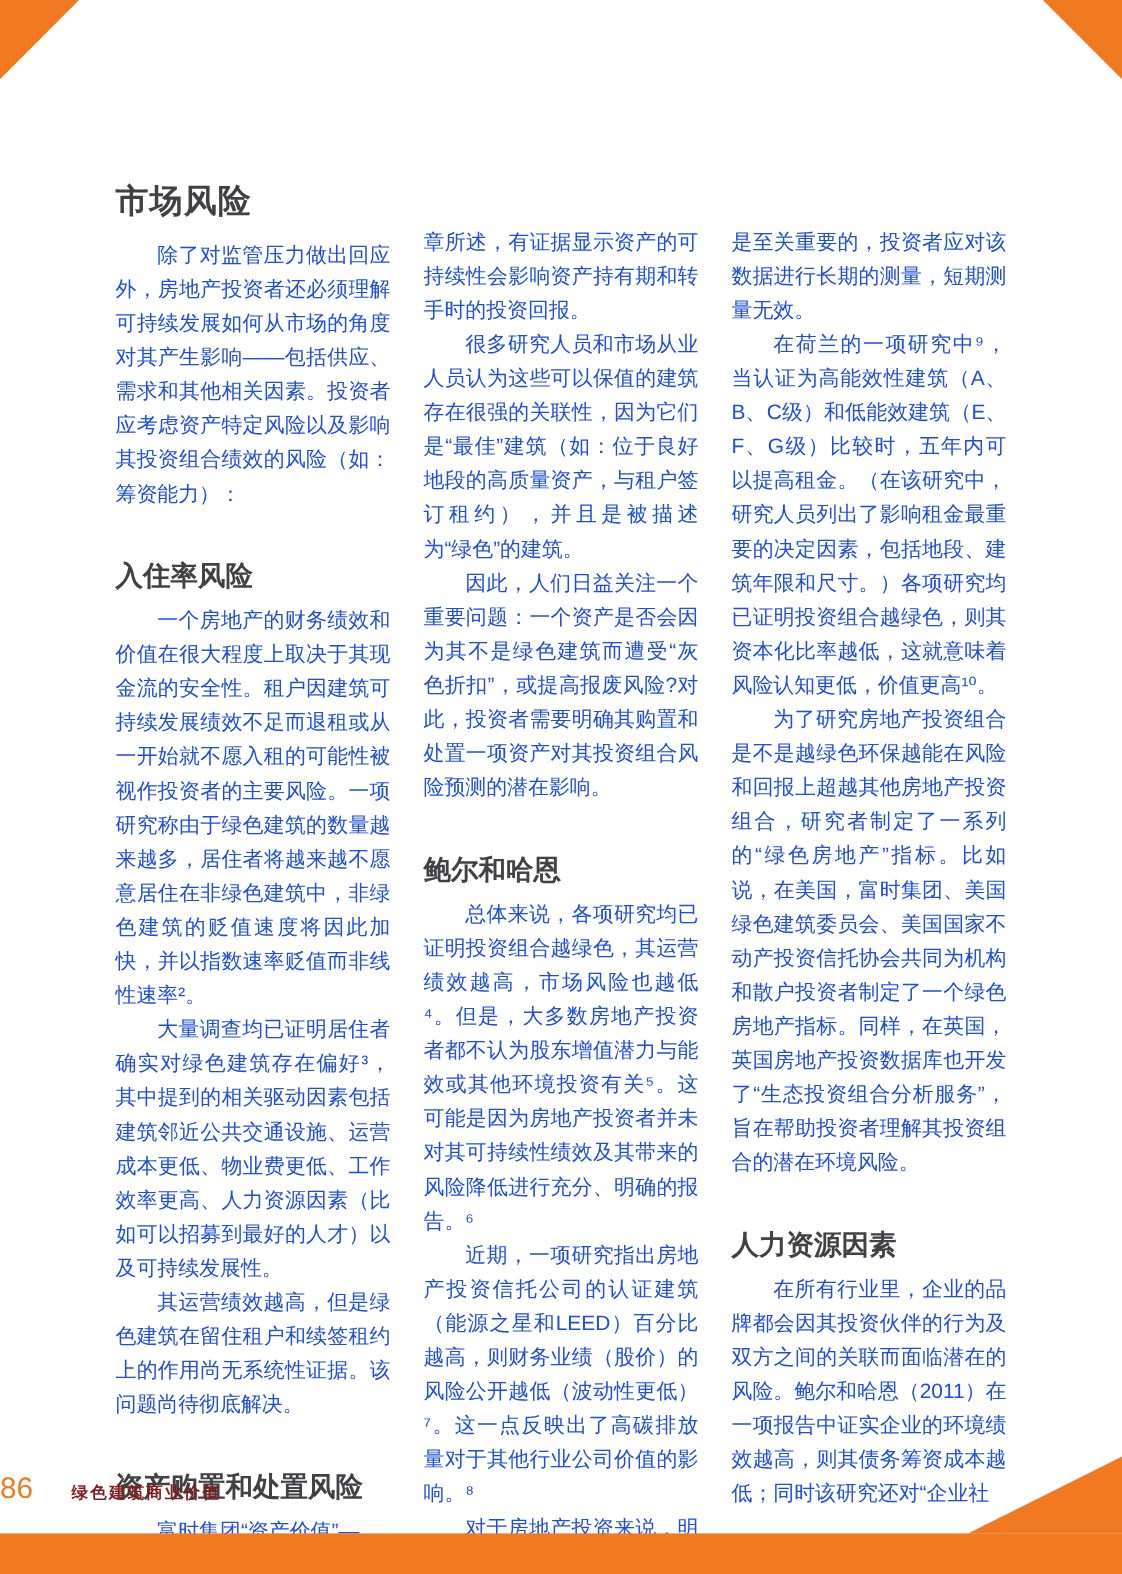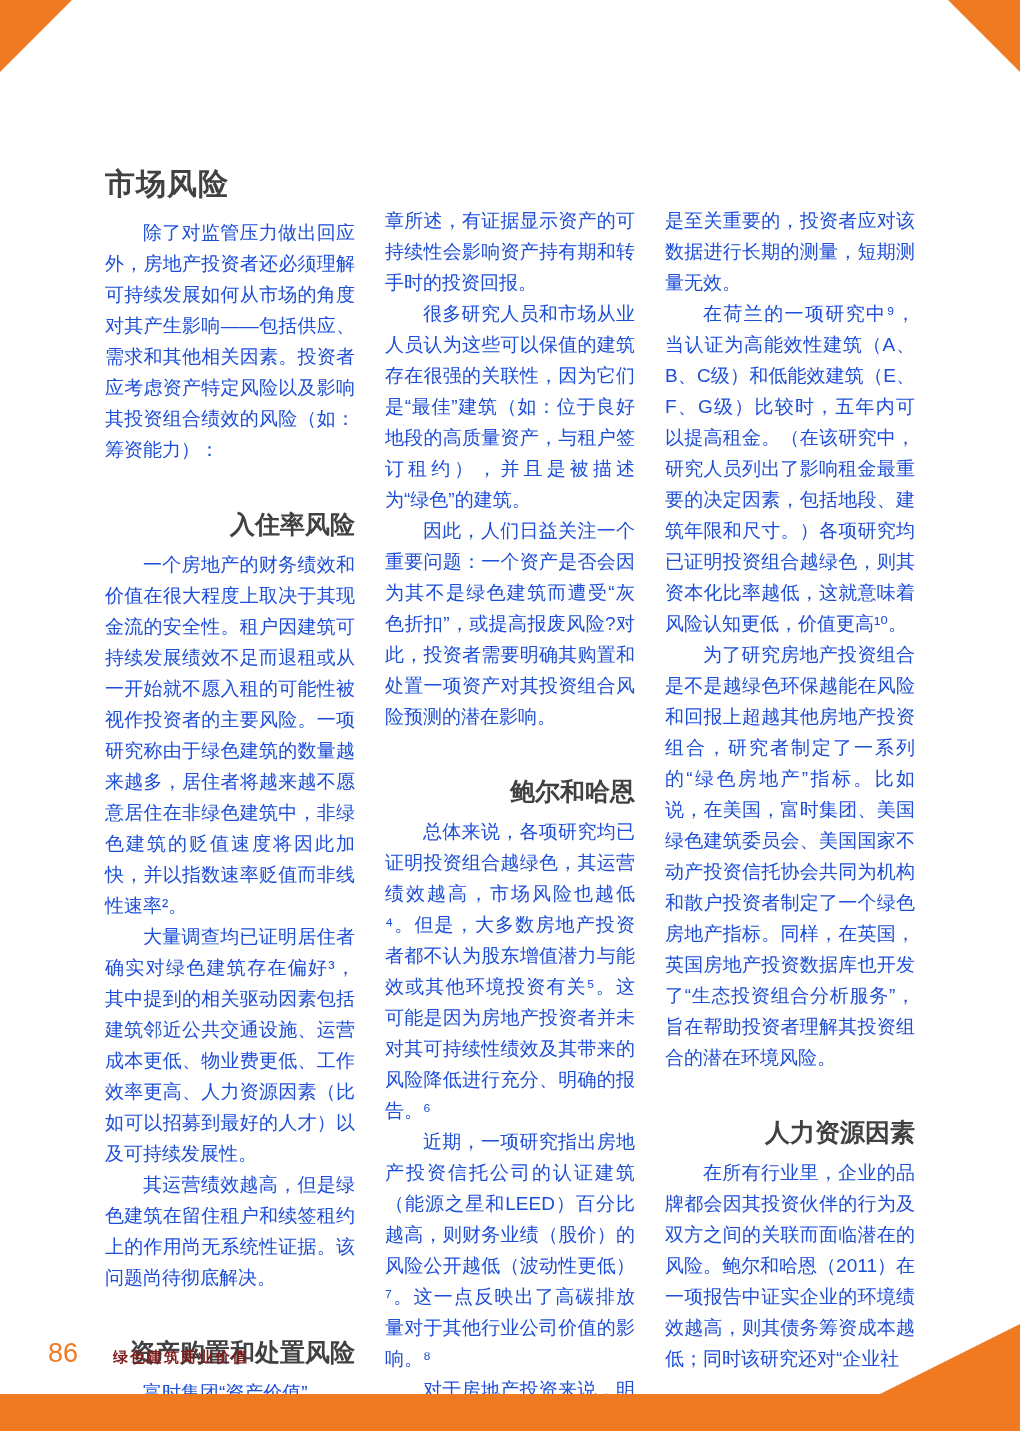--- a/index.html
+++ b/index.html
@@ -34,38 +34,36 @@
     font-weight: bold;
     color: #414042;
     margin: 0 0 14px 0;
     letter-spacing: 1px;
   }
   h2.sec-head {
     font-size: 25px; line-height: 32px;
     font-weight: bold;
     color: #414042;
     margin: 43px 0 9px 0;
-    text-align: right;
   }
   .col > h2.sec-head:first-child { margin-top: 0; }
   p.body-p {
     font-size: 19px; line-height: 31px;
     color: #1d4ed8;
     text-align: justify;
     text-justify: inter-ideograph;
     text-indent: 38px;
     margin: 0;
   }
   p.body-p.no-indent { text-indent: 0; }
 
   
   .footer {
     position: absolute;
     left: 0; top: 1338px; width: 100%;
-    padding-left: 48px;
     display: flex; align-items: baseline; gap: 35px;
   }
   .page-num {
     font-size: 27px;
     color: #EF7A22;
     font-weight: normal;
   }
   .book-title {
     font-size: 15px;
     font-weight: bold;

